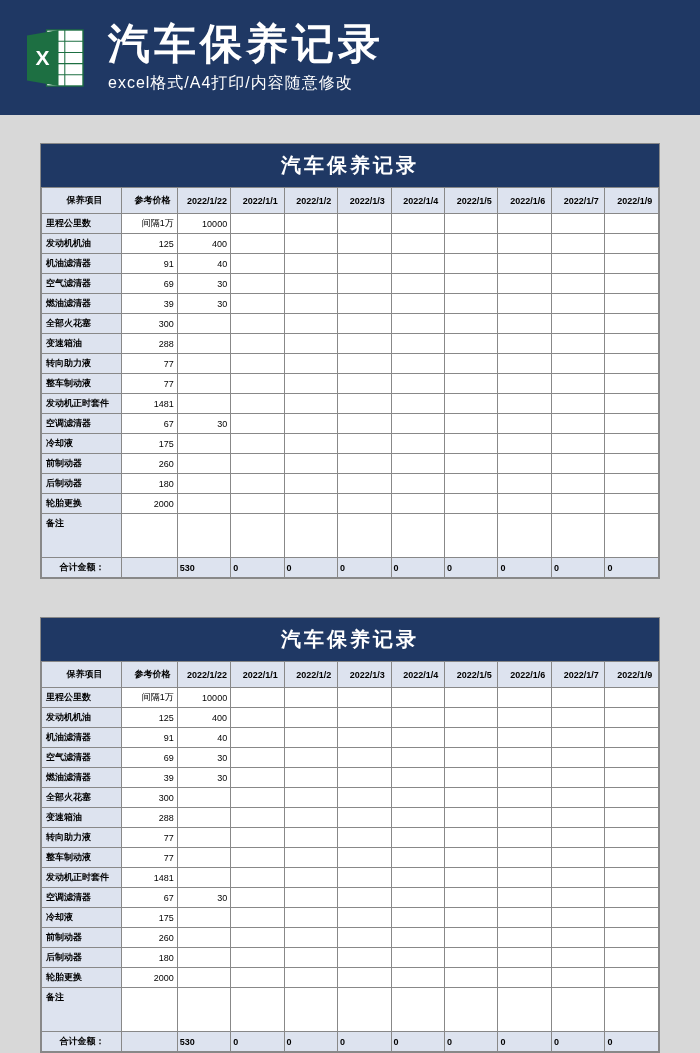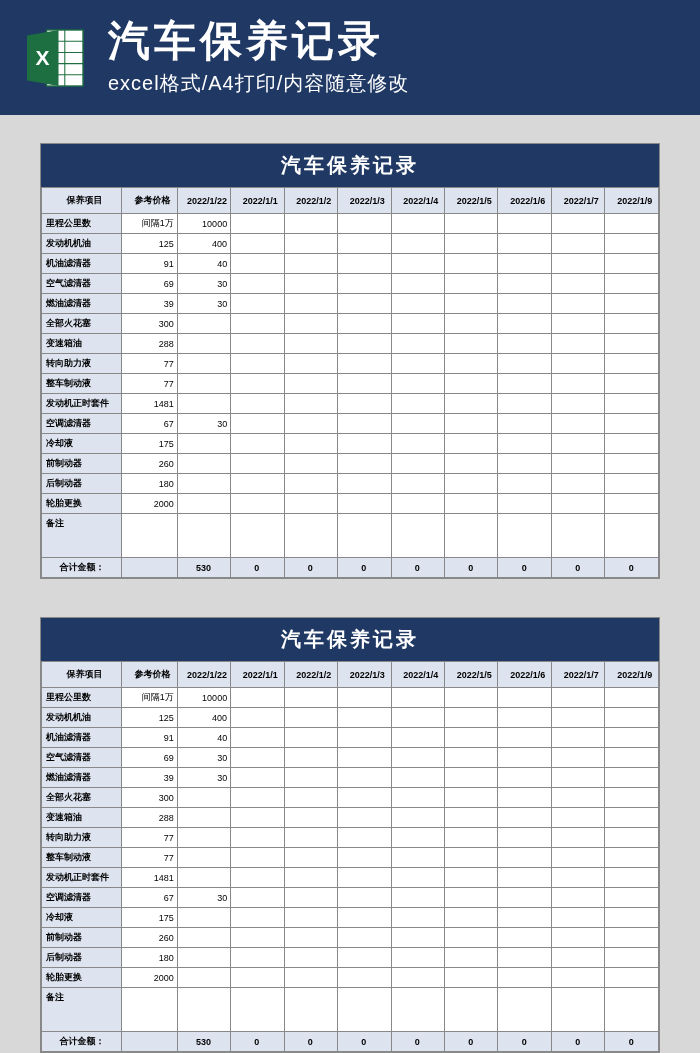--- a/index.html
+++ b/index.html
@@ -24,21 +24,21 @@
       flex-shrink: 0;
     }
     .header-text { color: #fff; }
     .header-title {
       font-size: 42px;
       font-weight: bold;
       letter-spacing: 4px;
       line-height: 1.1;
     }
     .header-sub {
-      font-size: 20px;
+      font-size: 16px;
       margin-top: 6px;
       letter-spacing: 1px;
     }
     .sheet-wrap {
       padding: 28px 40px;
       display: flex;
       flex-direction: column;
       gap: 38px;
     }
     .sheet {
@@ -80,21 +80,21 @@
       background: #dde3ef;
       font-weight: bold;
       text-align: left;
       padding-left: 4px;
     }
     tbody td.num { text-align: right; padding-right: 3px; }
     .remark-row td { height: 44px; vertical-align: top; margin-top: 35px; }
     .total-row td {
       background: #dde3ef;
       font-weight: bold;
-      text-align: center;
+      text-align: left;
       padding-right: 3px;
     }
     .total-row td.item-name { text-align: center; }
   </style>
 </head>
 <body>
 
 <div class="header-bar">
   <svg class="excel-icon" viewBox="0 0 100 100">
     <rect x="38" y="10" width="52" height="80" fill="#fff" stroke="#1d6f42" stroke-width="2"></rect>

